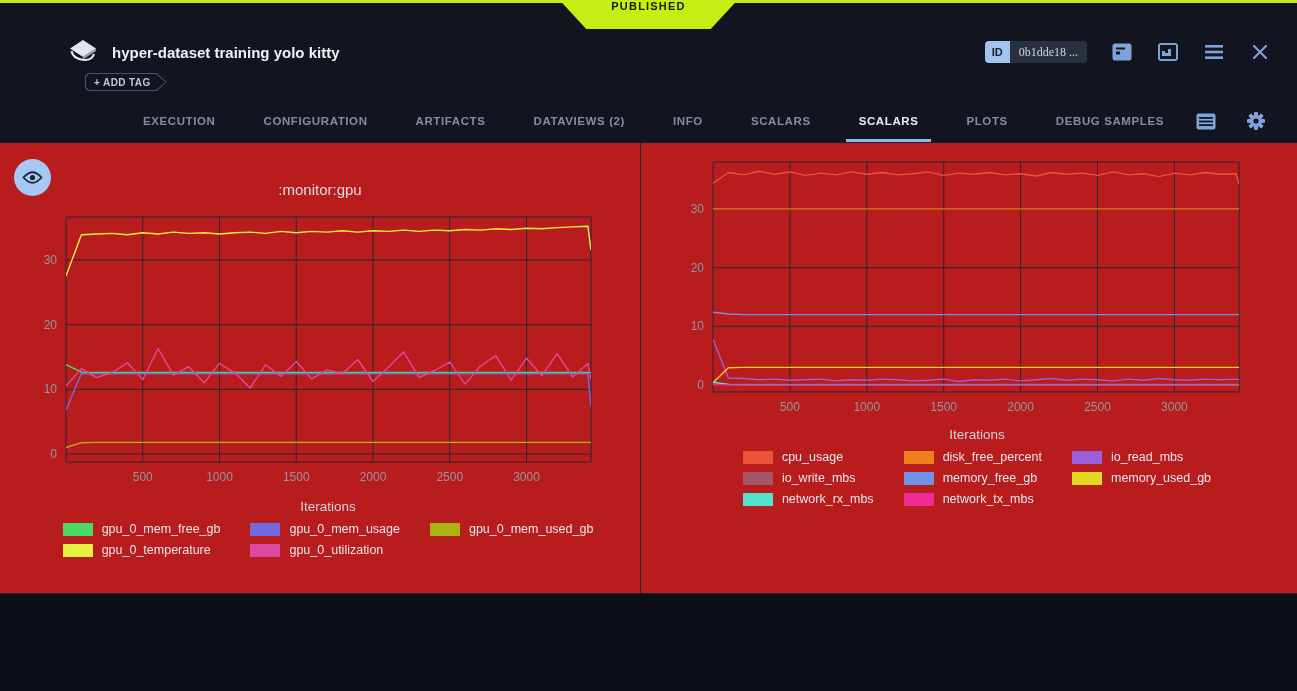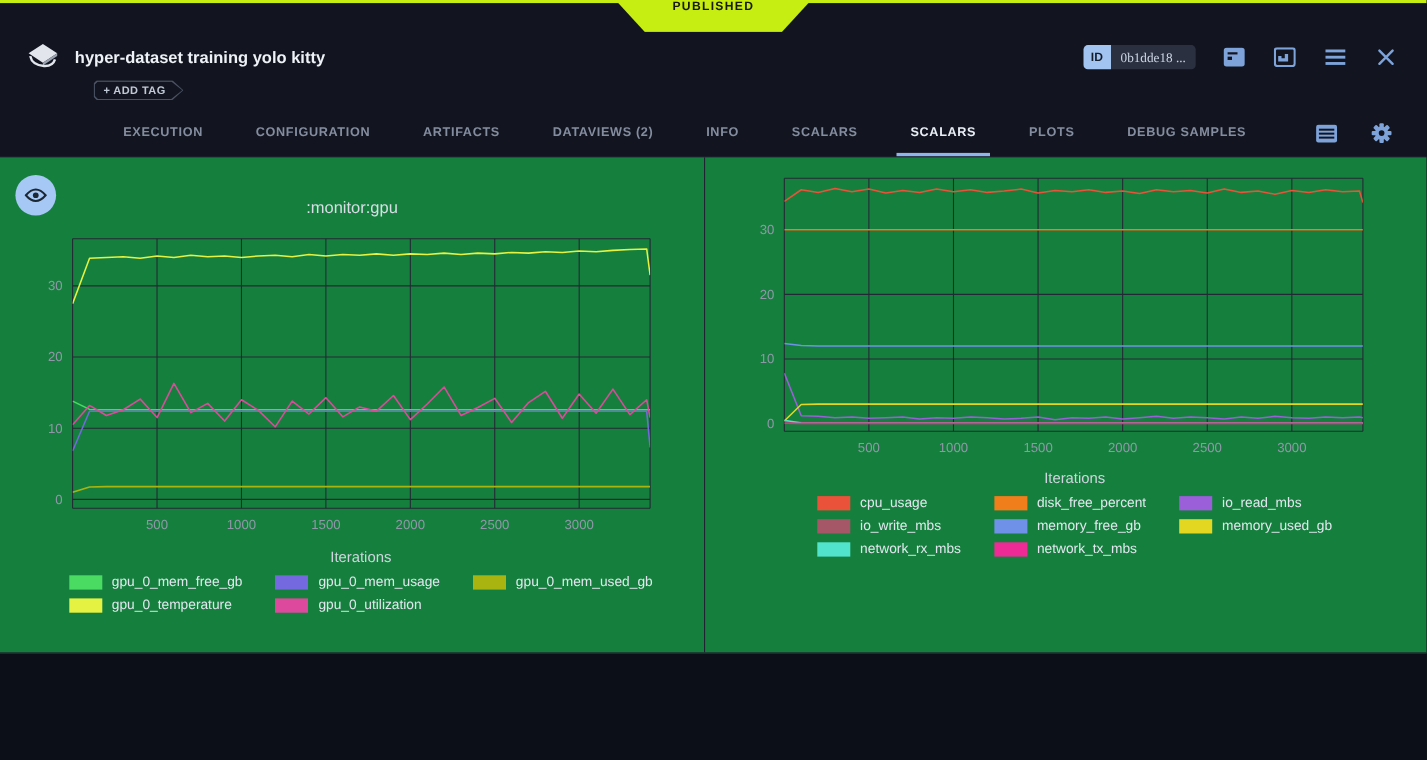--- a/index.html
+++ b/index.html
@@ -8,49 +8,49 @@
 
   
   .top-strip { position:relative; height:3px; background:#c6ee12; }
   .published-badge { position:absolute; left:50%; top:0; transform:translateX(-50%);
     width:178px; height:29px; background:#c6ee12; z-index:5;
     clip-path:polygon(0 0,100% 0,85% 100%,15% 100%);
     display:flex; align-items:flex-start; justify-content:center; }
   .published-badge span { font-size:11px; font-weight:bold; letter-spacing:1.2px; color:#181b06; }
 
   
-  .header { position:relative; height:97px; background:#12151f; }
+  .header { position:relative; height:97px; background:#12151f;padding-left:44px; }
   .header-row { display:flex; align-items:center; padding:36px 26px 0 24px; }
   .logo { width:30px; height:26px; flex:0 0 auto; }
   .exp-title { margin-left:14px; font-size:15px; font-weight:bold; color:#eef1f6; }
   .header-right { margin-left:auto; display:flex; align-items:center; gap:24px; }
   .id-badge { display:flex; align-items:stretch; height:22px; cursor:pointer; }
   .id-chip { background:#a2c4f1; color:#141d2b; font-size:11px; font-weight:bold;
     display:flex; align-items:center; padding:0 7px; border-radius:4px 0 0 4px; }
   .id-value { background:#2b3040; color:#ccd6e4; font-family:Liberation Serif, serif;
     font-size:12px; display:flex; align-items:center; padding:0 9px; border-radius:0 4px 4px 0; }
   .hicon { width:22px; height:22px; display:flex; align-items:center; justify-content:center; cursor:pointer; }
   .add-tag { position:absolute; left:85px; top:70px; height:18px; padding:0 16px 0 9px;
     display:flex; align-items:center; cursor:pointer;
     background:#4a5264; clip-path:polygon(3px 0,calc(100% - 10px) 0,100% 50%,calc(100% - 10px) 100%,3px 100%,0 calc(100% - 3px),0 3px); }
   .add-tag-inner { position:absolute; inset:1px;
     background:#12151f; clip-path:polygon(3px 0,calc(100% - 10px) 0,100% 50%,calc(100% - 10px) 100%,3px 100%,0 calc(100% - 3px),0 3px); }
   .add-tag span { position:relative; font-size:10px; font-weight:bold; letter-spacing:.4px; color:#c2c9d6; }
 
   
   .tab-bar { height:43px; background:#12151f; display:flex; align-items:stretch;
-    padding-left:88px; border-bottom:1px solid #1c202c; }
+    padding-left:119px; border-bottom:1px solid #1c202c; }
   .tab { position:relative; display:flex; align-items:center; padding:0 13px; margin:0 11px;
     font-size:11.5px; font-weight:bold; letter-spacing:.6px; color:#848da0; cursor:pointer; white-space:nowrap; }
   .tab.active { color:#e9eef6; }
   .tab.active::after { content:""; position:absolute; left:0; right:0; bottom:0; height:3px; background:#8fb5ea; }
   .tabbar-icons { margin-left:auto; display:flex; align-items:center; gap:28px; padding-right:30px; }
 
   
-  .charts-section { position:relative; height:451px; background:#15803d; border-bottom:1px solid #1f2430;
+  .charts-section { position:relative; height:451px; background:#b91c1c; border-bottom:1px solid #1f2430;
     display:flex; }
   .panel { position:relative; }
   .panel.left  { width:641px; border-right:1px solid #1f2430; }
   .panel.right { flex:1; }
   .chart-title { margin-top:38px; text-align:center; font-size:15px; color:#d8dde6; }
   .chart-svg { display:block; margin-top:4px; }
   .xaxis-label { text-align:center; transform:translateX(8px); font-size:13.5px; color:#cfd5de; margin-top:2px; }
   .legend-wrap { display:flex; justify-content:center; transform:translateX(8px); margin-top:8px; }
   .legend { display:inline-grid; grid-template-columns:repeat(3,auto); column-gap:30px; row-gap:7px; }
   .legend-item { display:flex; align-items:center; cursor:pointer; }

